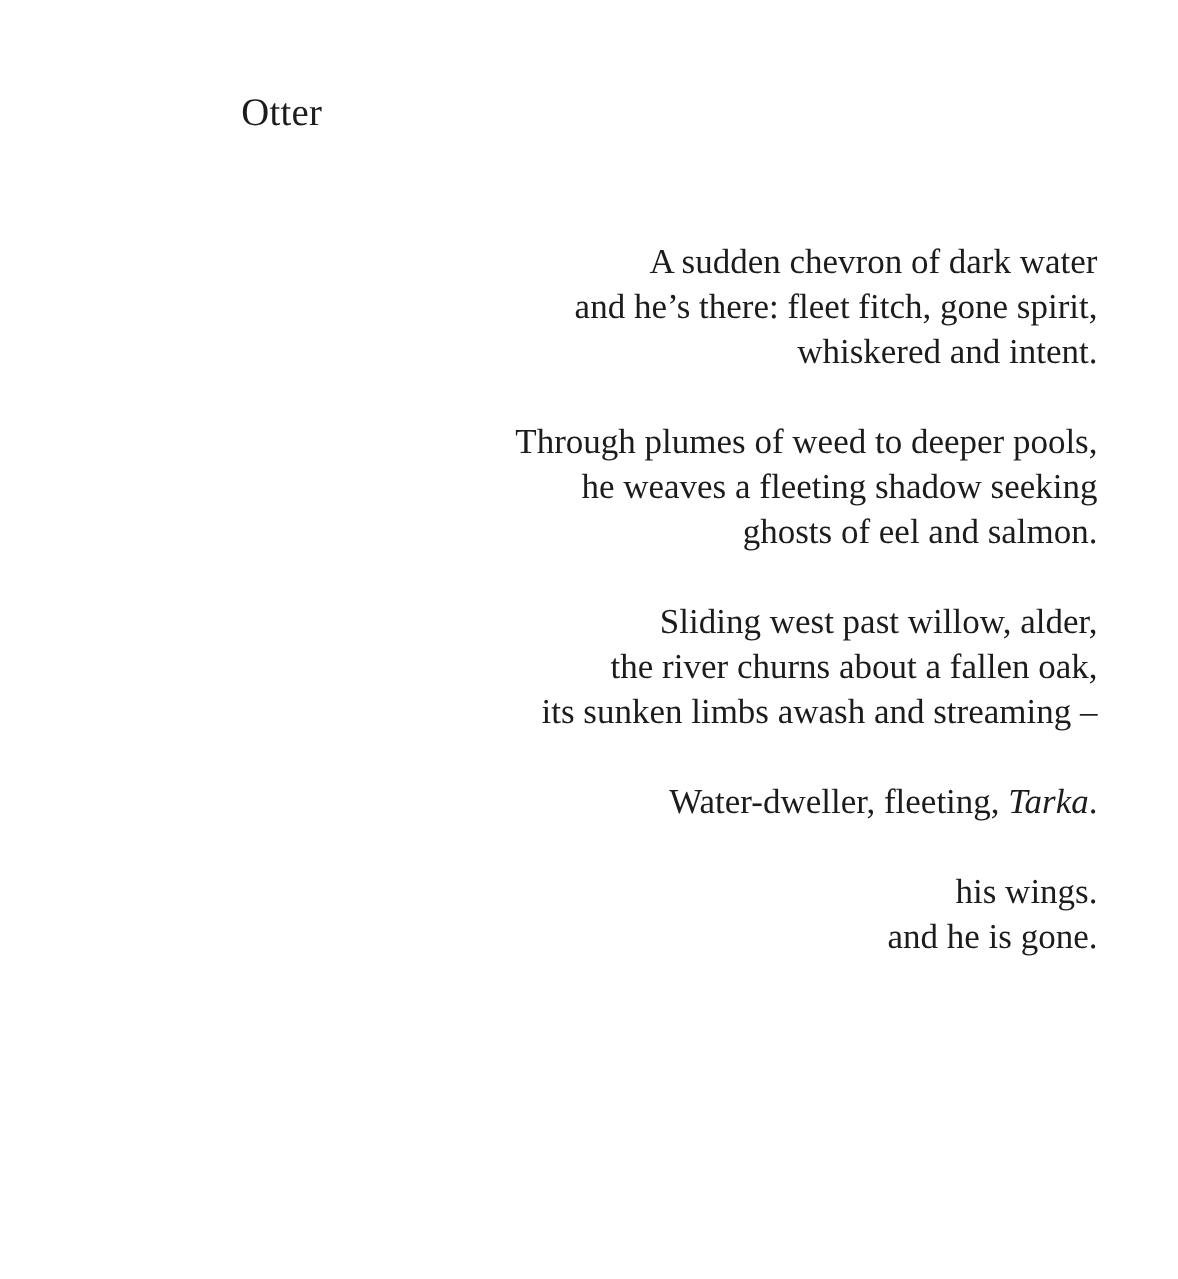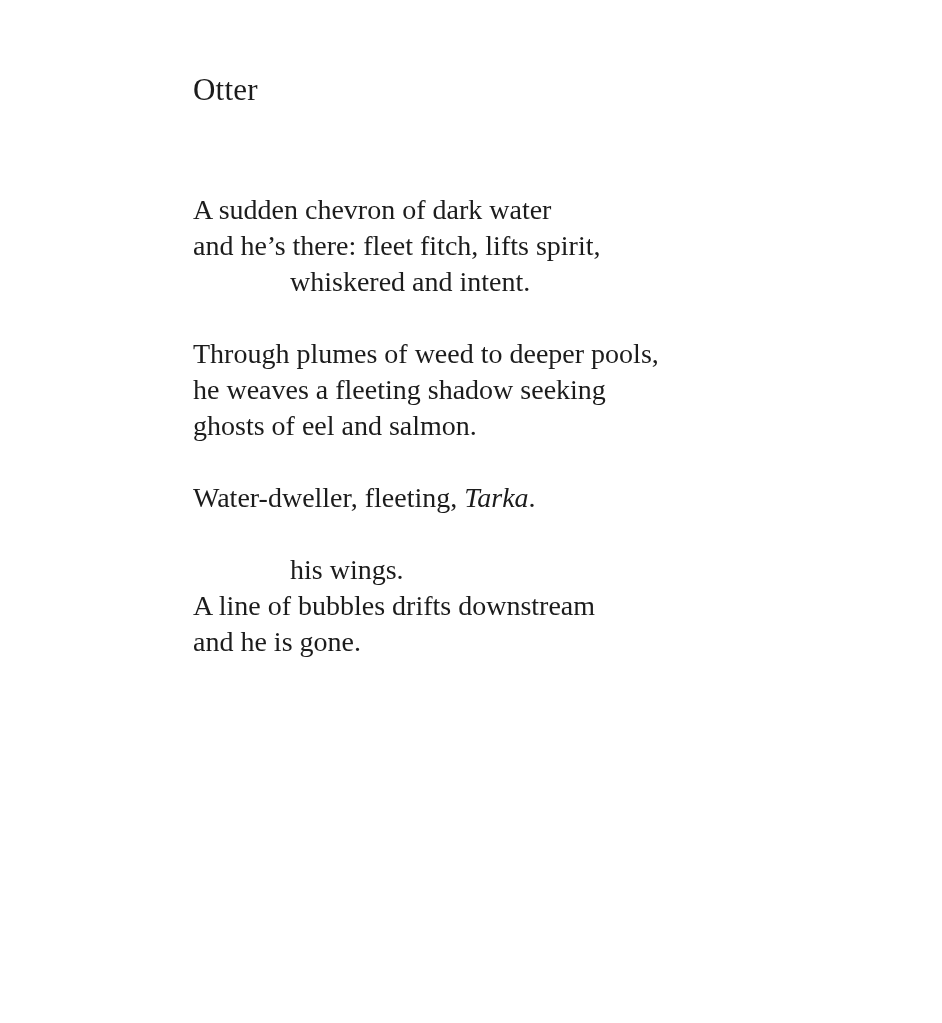--- a/index.html
+++ b/index.html
@@ -27,46 +27,51 @@
     margin: 0 0 84px 0;
     letter-spacing: 0.2px;
   }
   .stanza {
     margin: 0 0 36px 0;
   }
   .line {
     font-size: 28px;
     line-height: 36px;
     white-space: pre-wrap;
+    text-align: right;
   }
   .line.indent {
     padding-left: 97px;
   }
   .line em {
     font-style: italic;
   }
 </style>
 </head>
 <body>
 
 <div class="page">
   <h1 class="title">Otter</h1>
   <div class="poem">
       <div class="stanza">
         <div class="line"><span>A sudden chevron of dark water</span></div>
-        <div class="line"><span>and he’s there: fleet fitch, lifts spirit,</span></div>
+        <div class="line"><span>and he’s there: fleet fitch, gone spirit,</span></div>
         <div class="line indent"><span>whiskered and intent.</span></div>
       </div>
       <div class="stanza">
         <div class="line"><span>Through plumes of weed to deeper pools,</span></div>
         <div class="line"><span>he weaves a fleeting shadow seeking</span></div>
         <div class="line"><span>ghosts of eel and salmon.</span></div>
       </div>
       <div class="stanza">
+        <div class="line"><span>Sliding west past willow, alder,</span></div>
+        <div class="line"><span>the river churns about a fallen oak,</span></div>
+        <div class="line"><span>its sunken limbs awash and streaming –</span></div>
+      </div>
+      <div class="stanza">
         <div class="line"><span>Water-dweller, fleeting, </span><em>Tarka</em><span>.</span></div>
       </div>
       <div class="stanza">
         <div class="line indent"><span>his wings.</span></div>
-        <div class="line"><span>A line of bubbles drifts downstream</span></div>
         <div class="line"><span>and he is gone.</span></div>
       </div>
     </div>
 </div>
 
 </body></html>

